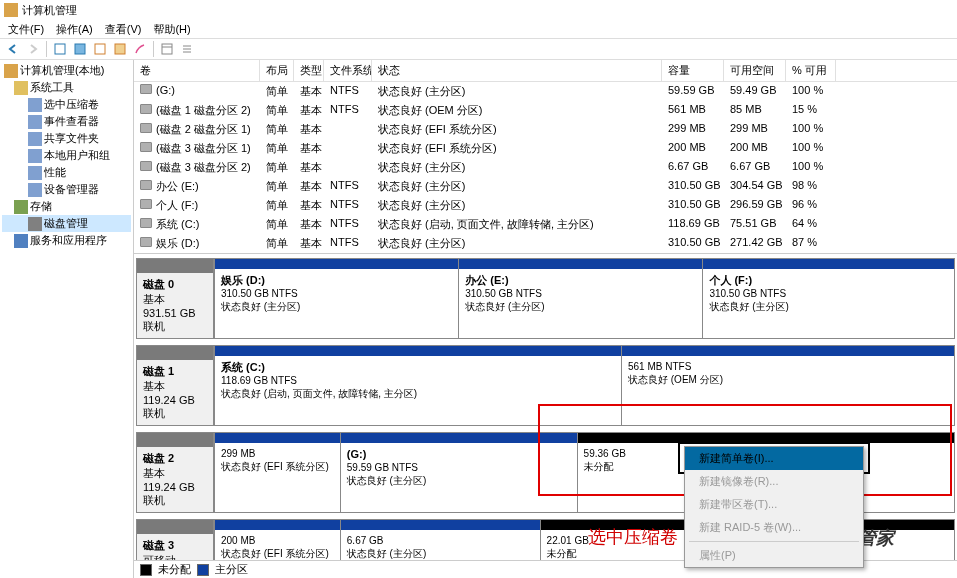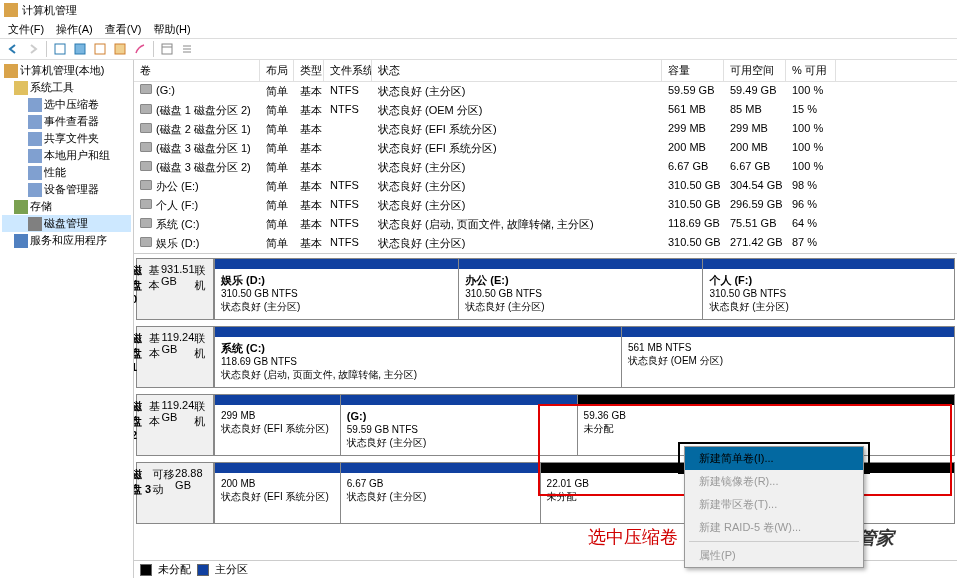--- a/index.html
+++ b/index.html
@@ -28,21 +28,21 @@
 .col-name { width: 126px; }
 .col-layout { width: 34px; }
 .col-type { width: 30px; }
 .col-fs { width: 48px; }
 .col-status { width: 290px; }
 .col-cap { width: 62px; text-align: left; }
 .col-free { width: 62px; text-align: left; }
 .col-pct { width: 50px; text-align: left; }
 .disk-map-pane { flex: 1; overflow-y: auto; background: #fff; padding: 4px 2px; }
 .disk-row { display: flex; margin-bottom: 6px; min-height: 62px; }
-.disk-label { width: 78px; border: 1px solid #888; background: #f0f0f0; padding: 4px 6px; display: flex; flex-direction: row; justify-content: flex-start; }
+.disk-label { width: 78px; border: 1px solid #888; background: #f0f0f0; padding: 4px 6px; display: flex; flex-direction: column; justify-content: flex-start; }
 .disk-label .disk-type-bar { height: 14px; background: #888; margin: -4px -6px 4px -6px; }
 .disk-label.basic .disk-type-bar { background: #7a7a7a; }
 .disk-label.removable .disk-type-bar { background: #7a7a7a; }
 .disk-partitions { flex: 1; display: flex; border-top: 1px solid #888; border-bottom: 1px solid #888; border-right: 1px solid #888; }
 .partition { border-left: 1px solid #888; padding: 2px 6px; display: flex; flex-direction: column; position: relative; }
 .partition .p-top-bar { position: absolute; top: 0; left: 0; right: 0; height: 10px; }
 .partition .p-content { margin-top: 12px; font-size: 10px; line-height: 1.3; }
 .bar-primary { background: #1040a0; }
 .bar-unalloc { background: #000; }
 .legend { display: flex; align-items: center; gap: 6px; padding: 2px 6px; border-top: 1px solid #ccc; position: absolute; bottom: 0; left: 134px; right: 0; background: #fff; height: 18px; }

